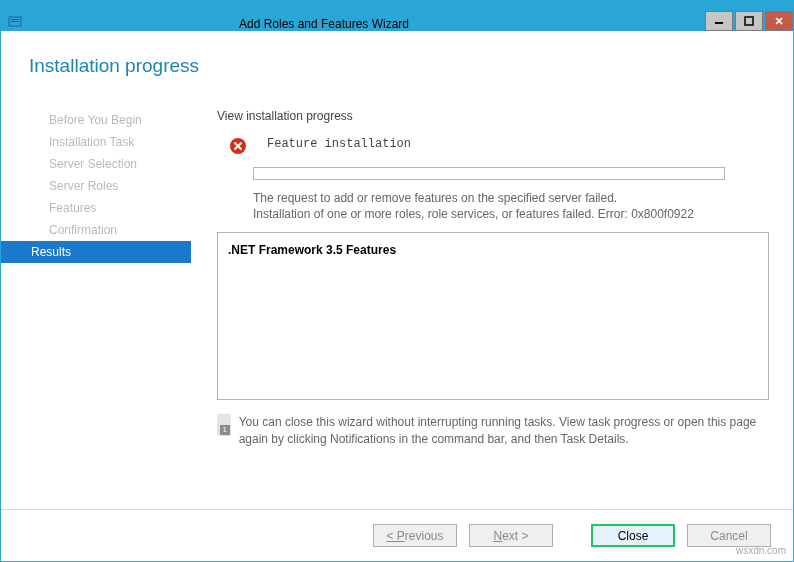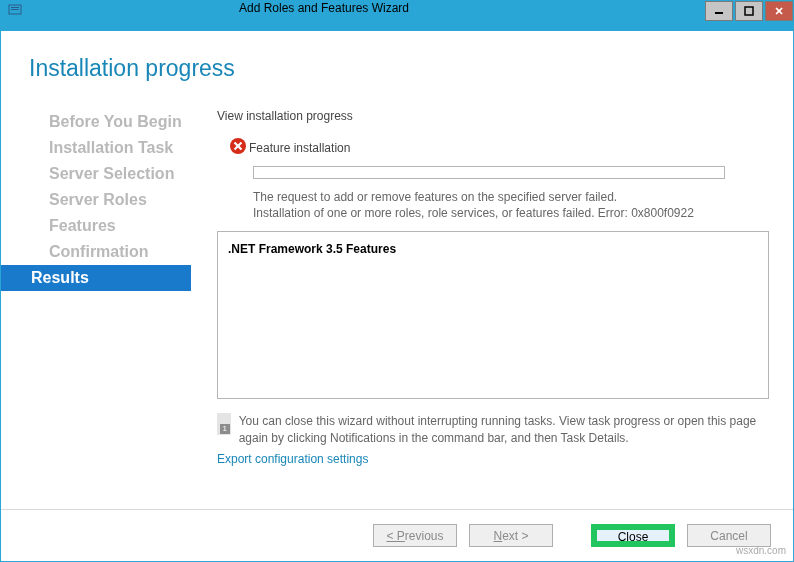--- a/index.html
+++ b/index.html
@@ -10,21 +10,21 @@
     background: #fff;
     width: 794px;
     height: 562px;
     overflow: hidden;
     border: 1px solid #2aa6d6;
   }
   .titlebar {
     height: 30px;
     background: #2aa6d6;
     display: flex;
-    align-items: flex-start;
+    align-items: flex-end;
     padding: 0 0 0 6px;
   }
   .titlebar-icon {
     width: 18px; height: 18px;
     display: flex; align-items: center; justify-content: center;
   }
   .titlebar-title {
     flex: 1;
     text-align: center;
     color: #000;
@@ -43,64 +43,64 @@
   }
   .winbtn.close { background: #c55a4a; color:#fff; font-weight:bold; }
   .content {
     display: flex;
     flex-direction: column;
     height: calc(100% - 30px);
     background: #fff;
   }
   .heading {
     color: #1986b8;
-    font-size: 23px;
+    font-size: 19px;
     font-weight: 300;
     padding: 24px 0 0 28px;
     height: 64px;
   }
   .body {
     flex: 1;
     display: flex;
     padding-top: 8px;
   }
   .sidebar {
     width: 190px;
     padding-top: 6px;
   }
   .side-item {
     padding: 4px 6px 4px 48px;
     color: #b9b9b9;
-    font-size: 16px;
+    font-size: 12px;
     cursor: default;
-    font-weight: bold;
   }
   .side-item.selected {
     background: #1979ca;
     color: #fff;
     padding-left: 30px;
   }
   .main {
     flex: 1;
     padding: 6px 24px 0 26px;
     display: flex;
     flex-direction: column;
     color: #444;
   }
   .main-sub {
     font-size: 12px;
     margin-bottom: 14px;
     color:#444;
   }
   .status-row {
     display: flex;
-    align-items: center;
-    gap: 2px;
+    align-items: flex-start;
+    gap: 20px;
     padding-left: 12px;
     margin-bottom: 8px;
+    font-family: Liberation Mono, monospace;
   }
   .progress-track {
     margin: 0 0 10px 36px;
     height: 13px;
     width: 472px;
     border: 1px solid #b5b5b5;
     background: #fff;
   }
   .msg {
     padding-left: 36px;
@@ -157,21 +157,21 @@
     height: 23px;
     border: 1px solid #aeaeae;
     background: #efefef;
     font-size: 12px;
     cursor: default;
     color:#8b8b8b;
     padding: 0 10px;
   }
   .btn .u { text-decoration: underline; }
   .btn.enabled {
-    border: 6px solid #22c55e;
+    border: 2px solid #22c55e;
     background: #e6f2fb;
     color:#000;
   }
   .gap { width: 14px; }
   .watermark {
     position: absolute;
     right: 8px; bottom: 6px;
     color:#aaa; font-size:10px;
   }
 </style>
@@ -241,21 +241,20 @@
         <div><strong>.NET Framework 3.5 Features</strong></div>
       </div>
 
       <div class="info-row">
         <div class="info-icon">
           <div class="info-badge">1</div>
         </div>
         <div>You can close this wizard without interrupting running tasks. View task progress or open this page again by clicking Notifications in the command bar, and then Task Details.</div>
       </div>
 
-      <div class="link">Export configuration settings</div>
     </div>
   </div>
 
   <div class="footer">
     <button class="btn"><span class="u">&lt; P</span>revious</button>
     <button class="btn"><span class="u">N</span>ext &gt;</button>
     <span class="gap"></span>
     <button class="btn enabled">Close</button>
     <button class="btn">Cancel</button>
   </div>

